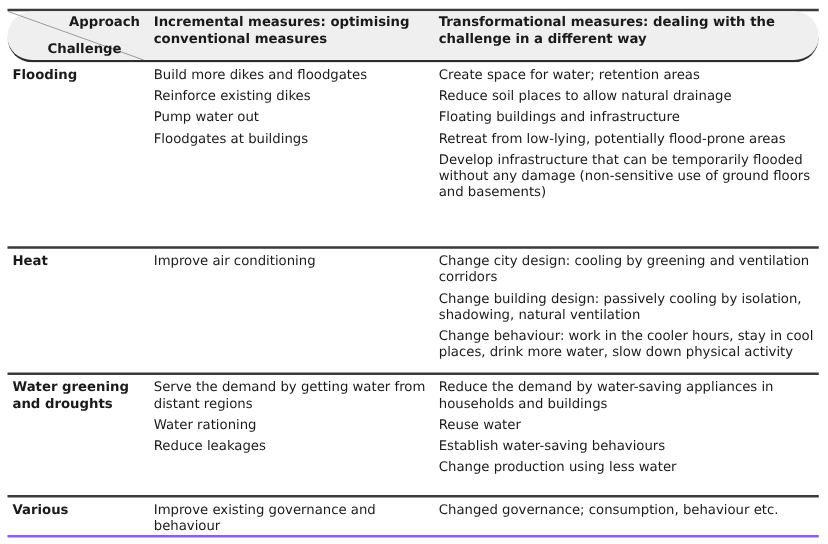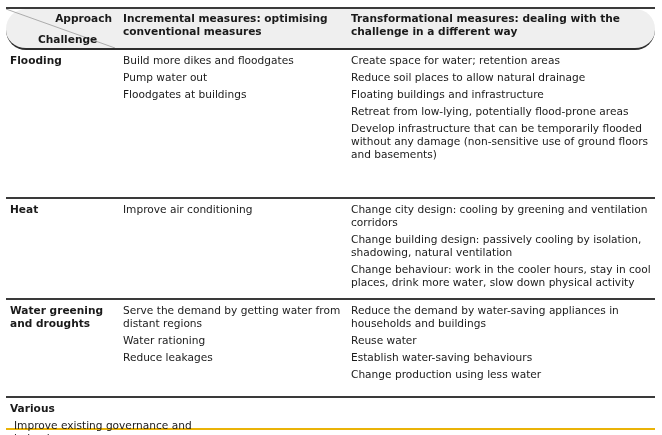--- a/index.html
+++ b/index.html
@@ -19,21 +19,21 @@
       border-radius: 20px;
     }
     .hcell { font-weight: bold; font-size: 10.6px; line-height: 13px; }
     .corner { position: relative; width: 109px; height: 39px; }
     .corner svg { position: absolute; left: 0; top: 0; }
     .corner .approach { position: absolute; right: 3px; top: 3px; }
     .corner .challenge { position: absolute; left: 4px; top: 24px; margin-left: 28px; }
     .h-incr { width: 228px; padding: 3px 0 0 8px; box-sizing: border-box; }
     .h-trans { flex: 1; padding: 3px 0 0 8px; box-sizing: border-box; }
     .group { display: flex; border-bottom: 2px solid #3a3a3a; box-sizing: border-box; }
-    .group.last { border-bottom: 2px solid #eab308; flex-direction: column; }
+    .group.last { border-bottom: 2px solid #8b5cf6; }
     .c1 { width: 109px; font-weight: bold; font-size: 10.6px; line-height: 13px; padding: 4px 0 0 4px; box-sizing: border-box; }
     .c2 { width: 228px; padding-left: 8px; box-sizing: border-box; }
     .c3 { flex: 1; padding-left: 8px; box-sizing: border-box; }
     .item { font-size: 10.6px; line-height: 13px; margin-top: 4px; margin-bottom: 4px; }
     .c2 .item:first-child, .c3 .item:first-child { margin-top: 4px; }
   </style>
 </head>
 <body>
 
 <div class="table">
@@ -46,20 +46,21 @@
       <span class="challenge">Challenge</span>
     </div>
     <div class="hcell h-incr">Incremental measures: optimising conventional measures</div>
     <div class="hcell h-trans">Transformational measures: dealing with the challenge in a different way</div>
   </div>
 
   <div class="group" style="height:149px;">
     <div class="c1">Flooding</div>
     <div class="c2">
       <div class="item">Build more dikes and floodgates</div>
+      <div class="item">Reinforce existing dikes</div>
       <div class="item">Pump water out</div>
       <div class="item">Floodgates at buildings</div>
     </div>
     <div class="c3">
       <div class="item">Create space for water; retention areas</div>
       <div class="item">Reduce soil places to allow natural drainage</div>
       <div class="item">Floating buildings and infrastructure</div>
       <div class="item">Retreat from low-lying, potentially flood-prone areas</div>
       <div class="item">Develop infrastructure that can be temporarily flooded without any damage (non-sensitive use of ground floors and basements)</div>
     </div>

